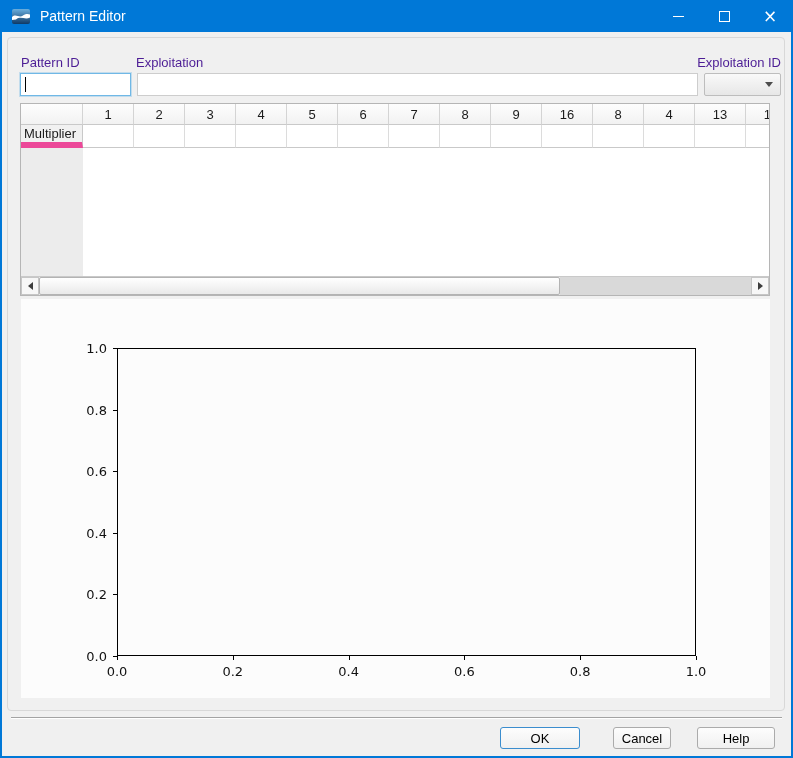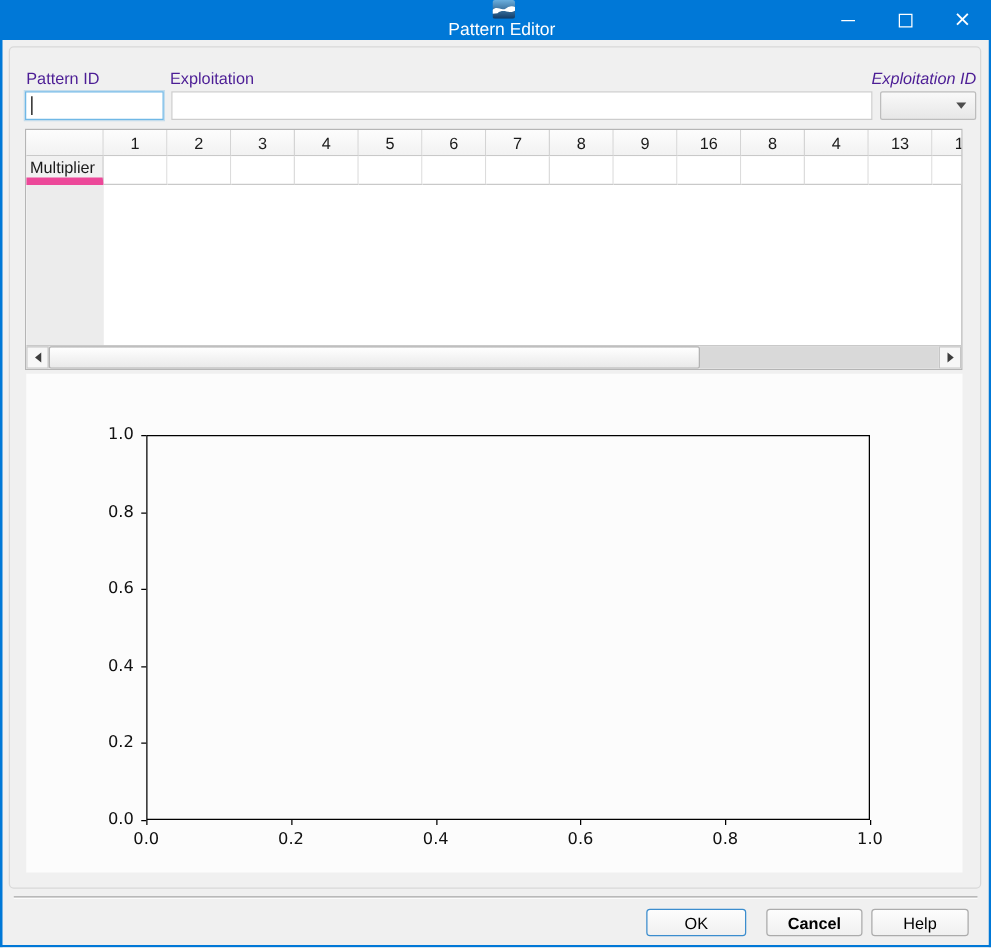--- a/index.html
+++ b/index.html
@@ -4,37 +4,37 @@
 <style>
   html,body{margin:0;padding:0;}
   body{width:793px;height:758px;font-family:"Liberation Sans",sans-serif;}
   .window{position:relative;width:793px;height:758px;background:#f0f0f0;overflow:hidden;}
 
   
   .win-border{position:absolute;background:#0078d7;}
   .wb-left{left:0;top:0;width:2px;height:758px;}
   .wb-right{right:0;top:0;width:2px;height:758px;}
   .wb-bottom{left:0;bottom:0;width:793px;height:2px;}
-  .titlebar{position:absolute;left:0;top:0;width:793px;height:32px;background:#0078d7;display:flex;align-items:center;flex-direction:column;}
+  .titlebar{position:absolute;left:0;top:0;width:793px;height:32px;background:#0078d7;display:flex;align-items:center;}
   .app-icon{margin-left:12px;display:flex;align-items:center;}
   .title-text{color:#fff;font-size:14px;margin-left:10px;}
   .win-btns{position:absolute;right:0;top:0;height:32px;display:flex;}
   .win-btn{width:46px;height:32px;display:flex;align-items:center;justify-content:center;cursor:pointer;}
   .glyph-min{width:11px;height:1px;background:#fff;}
   .glyph-max{width:9px;height:9px;border:1px solid #fff;}
   .glyph-close{color:#fff;font-size:17px;line-height:17px;font-family:"DejaVu Sans",sans-serif;}
 
   
   .content-panel{position:absolute;left:7px;top:37px;width:778px;height:674px;background:#f0f0f0;border:1px solid #d8d8d8;border-radius:4px;box-sizing:border-box;}
 
   
   .field-label{position:absolute;font-size:13px;color:#4c1d95;top:55px;}
   .lbl-pattern{left:21px;}
   .lbl-observation{left:136px;}
-  .lbl-exploitation{right:12px;font-style:italic;}
+  .lbl-exploitation{right:12px;}
   .txt-input{position:absolute;top:73px;height:23px;box-sizing:border-box;background:#fff;border:1px solid #cdcdcd;font-size:13px;padding:0 4px;outline:none;font-family:"Liberation Sans",sans-serif;}
   .inp-pattern{left:20px;width:111px;border:1px solid #70b8e6;box-shadow:0 0 0 1px rgba(112,184,230,.35);}
   .inp-observation{left:137px;width:561px;}
   .text-caret{position:absolute;left:25px;top:77px;width:1px;height:15px;background:#000;}
   .combo{position:absolute;left:704px;top:73px;width:77px;height:23px;box-sizing:border-box;border:1px solid #bdbdbd;border-radius:2px;background:linear-gradient(#f9f9f9,#e7e7e7);cursor:pointer;display:flex;align-items:center;}
   .combo-value{flex:1;font-size:13px;padding-left:5px;color:#000;}
   .combo-arrow{width:0;height:0;border-left:4px solid transparent;border-right:4px solid transparent;border-top:5px solid #4d4d4d;margin-right:7px;}
 
   
   .grid-table{position:absolute;left:20px;top:103px;width:750px;height:193px;box-sizing:border-box;border:1px solid #b5b5b5;background:#fff;overflow:hidden;}
@@ -58,22 +58,22 @@
   .plot{position:absolute;left:21px;top:299px;width:749px;height:399px;background:#fcfcfc;}
   .axis-box{position:absolute;left:96px;top:49px;width:579px;height:308px;box-sizing:border-box;border:1px solid #000;}
   .xtick-mark{position:absolute;width:1px;height:4px;background:#000;}
   .ytick-mark{position:absolute;width:4px;height:1px;background:#000;}
   .xtick-label{position:absolute;font-family:"DejaVu Sans",sans-serif;font-size:13px;color:#111;transform:translateX(-50%);}
   .ytick-label{position:absolute;font-family:"DejaVu Sans",sans-serif;font-size:13px;color:#111;width:86px;text-align:right;transform:translateY(-50%);}
 
   
   .footer-sep{position:absolute;left:11px;top:717px;width:771px;height:1px;background:#fff;border-top:1px solid #a3a3a3;}
   .dlg-btn{position:absolute;top:727px;height:22px;box-sizing:border-box;border:1px solid #ababab;border-radius:3px;background:linear-gradient(#fdfdfd,#f0f0f0);font-size:13px;color:#000;display:flex;align-items:center;justify-content:center;cursor:pointer;font-family:"Liberation Sans",sans-serif;}
-  .btn-ok{left:517px;width:80px;border-color:#3b8dce;}
-  .btn-cancel{left:613px;width:77px;font-weight:bold;}
+  .btn-ok{left:500px;width:80px;border-color:#3b8dce;}
+  .btn-cancel{left:613px;width:58px;}
   .btn-help{left:697px;width:78px;}
 </style>
 </head>
 <body>
 
 <div class="window">
 
   <div class="win-border wb-left"></div>
   <div class="win-border wb-right"></div>
   <div class="win-border wb-bottom"></div>

